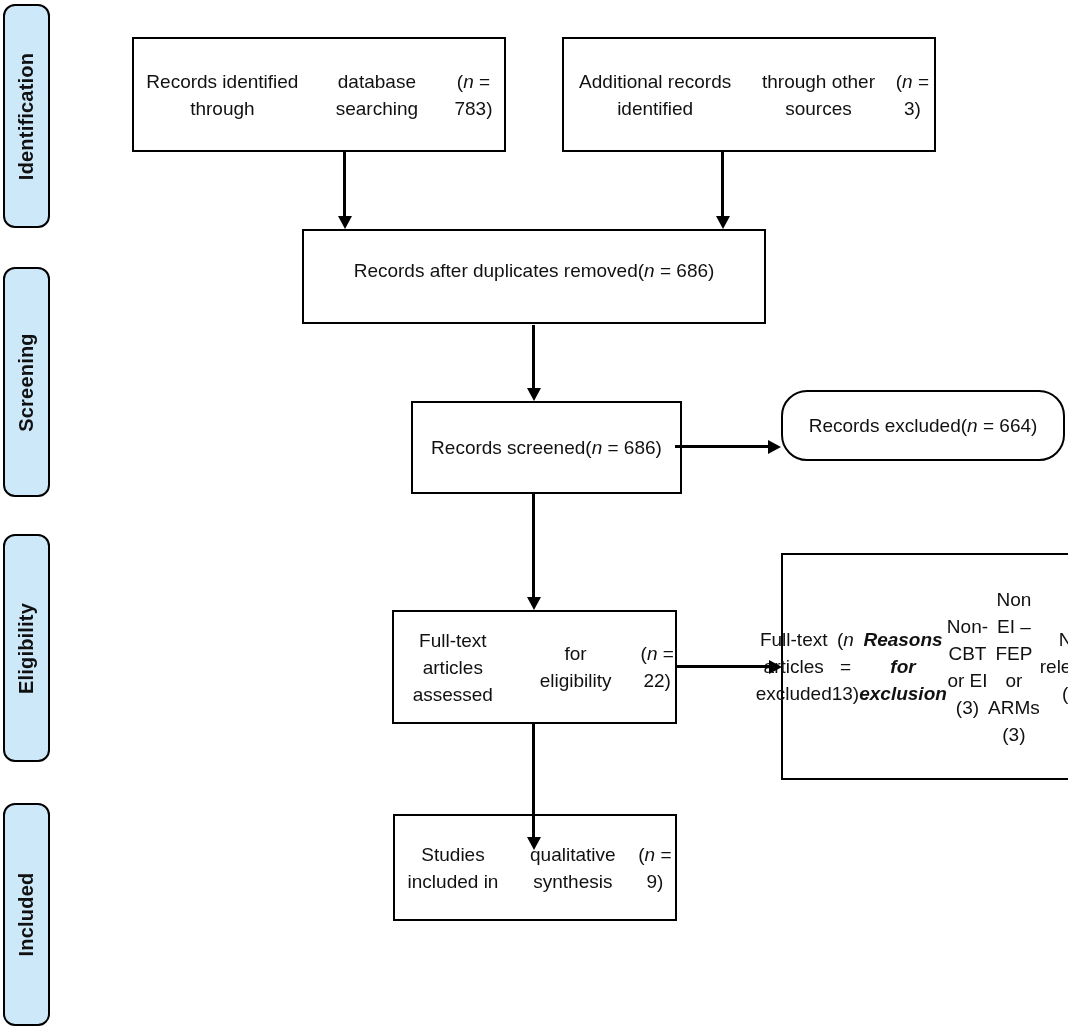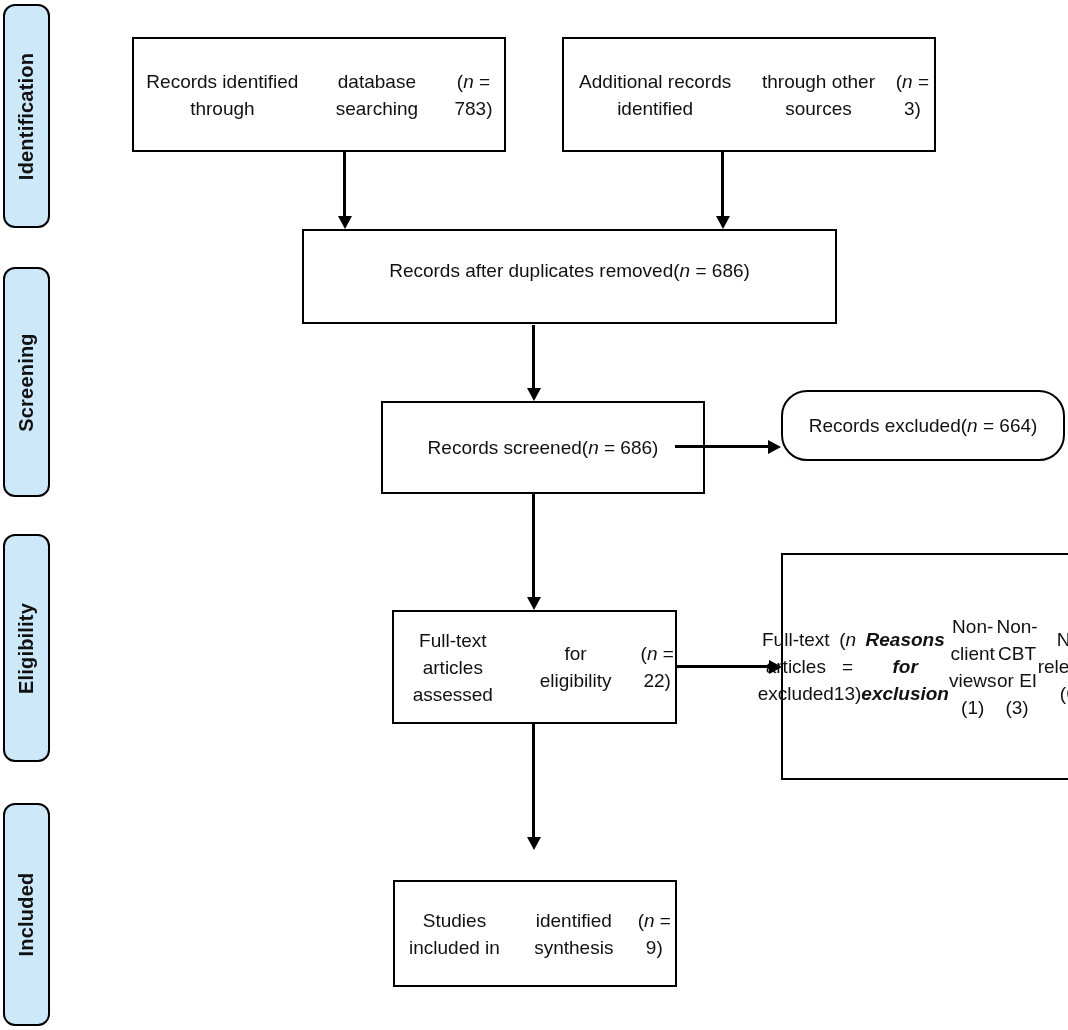--- a/index.html
+++ b/index.html
@@ -115,53 +115,53 @@
     <div>database searching</div>
     <div><span>(</span><span class="nit">n</span><span> = 783)</span></div>
   </div>
 
   <div class="fbox" style="left:562px;top:37px;width:374px;height:115px;">
     <div>Additional records identified</div>
     <div>through other sources</div>
     <div><span>(</span><span class="nit">n</span><span> = 3)</span></div>
   </div>
 
-  <div class="fbox" style="left:302px;top:229px;width:535px;height:95px;padding-bottom:12px;">
+  <div class="fbox" style="left:302px;top:229px;width:464px;height:95px;padding-bottom:12px;">
     <div>Records after duplicates removed</div>
     <div><span>(</span><span class="nit">n</span><span> = 686)</span></div>
   </div>
 
-  <div class="fbox" style="left:381px;top:401px;width:324px;height:93px;">
+  <div class="fbox" style="left:411px;top:401px;width:271px;height:93px;">
     <div>Records screened</div>
     <div><span>(</span><span class="nit">n</span><span> = 686)</span></div>
   </div>
 
   <div class="fbox" style="left:781px;top:390px;width:284px;height:71px;border-radius:26px;">
     <div>Records excluded</div>
     <div><span>(</span><span class="nit">n</span><span> = 664)</span></div>
   </div>
 
   <div class="fbox" style="left:392px;top:610px;width:285px;height:114px;gap:28px;">
     <div>Full-text articles assessed</div>
     <div>for eligibility</div>
     <div><span>(</span><span class="nit">n</span><span> = 22)</span></div>
   </div>
 
   <div class="fbox" style="left:781px;top:553px;width:301px;height:227px;">
     <div>Full-text articles excluded</div>
     <div><span>(</span><span class="nit">n</span><span> = 13)</span></div>
     <div class="reasons-heading">Reasons for exclusion</div>
-    <div>Non-client views (1)</div>
     <div>Non-CBT or EI (3)</div>
+    <div>Non EI – FEP or ARMs (3)</div>
     <div>Not relevant (6)</div>
   </div>
 
-  <div class="fbox" style="left:393px;top:880px;width:284px;height:107px;">
+  <div class="fbox" style="left:393px;top:814px;width:284px;height:107px;">
     <div>Studies included in</div>
-    <div>identified synthesis</div>
+    <div>qualitative synthesis</div>
     <div><span>(</span><span class="nit">n</span><span> = 9)</span></div>
   </div>
 
   <div class="arrow-v" style="left:343px;top:152px;height:64px;"></div>
   <div class="arrow-v" style="left:721px;top:152px;height:64px;"></div>
   <div class="arrow-v" style="left:532px;top:325px;height:63px;"></div>
   <div class="arrow-v" style="left:532px;top:494px;height:103px;"></div>
   <div class="arrow-v" style="left:532px;top:724px;height:113px;"></div>
   <div class="arrow-h" style="left:675px;top:445px;width:93px;"></div>
   <div class="arrow-h" style="left:677px;top:665px;width:92px;"></div>

